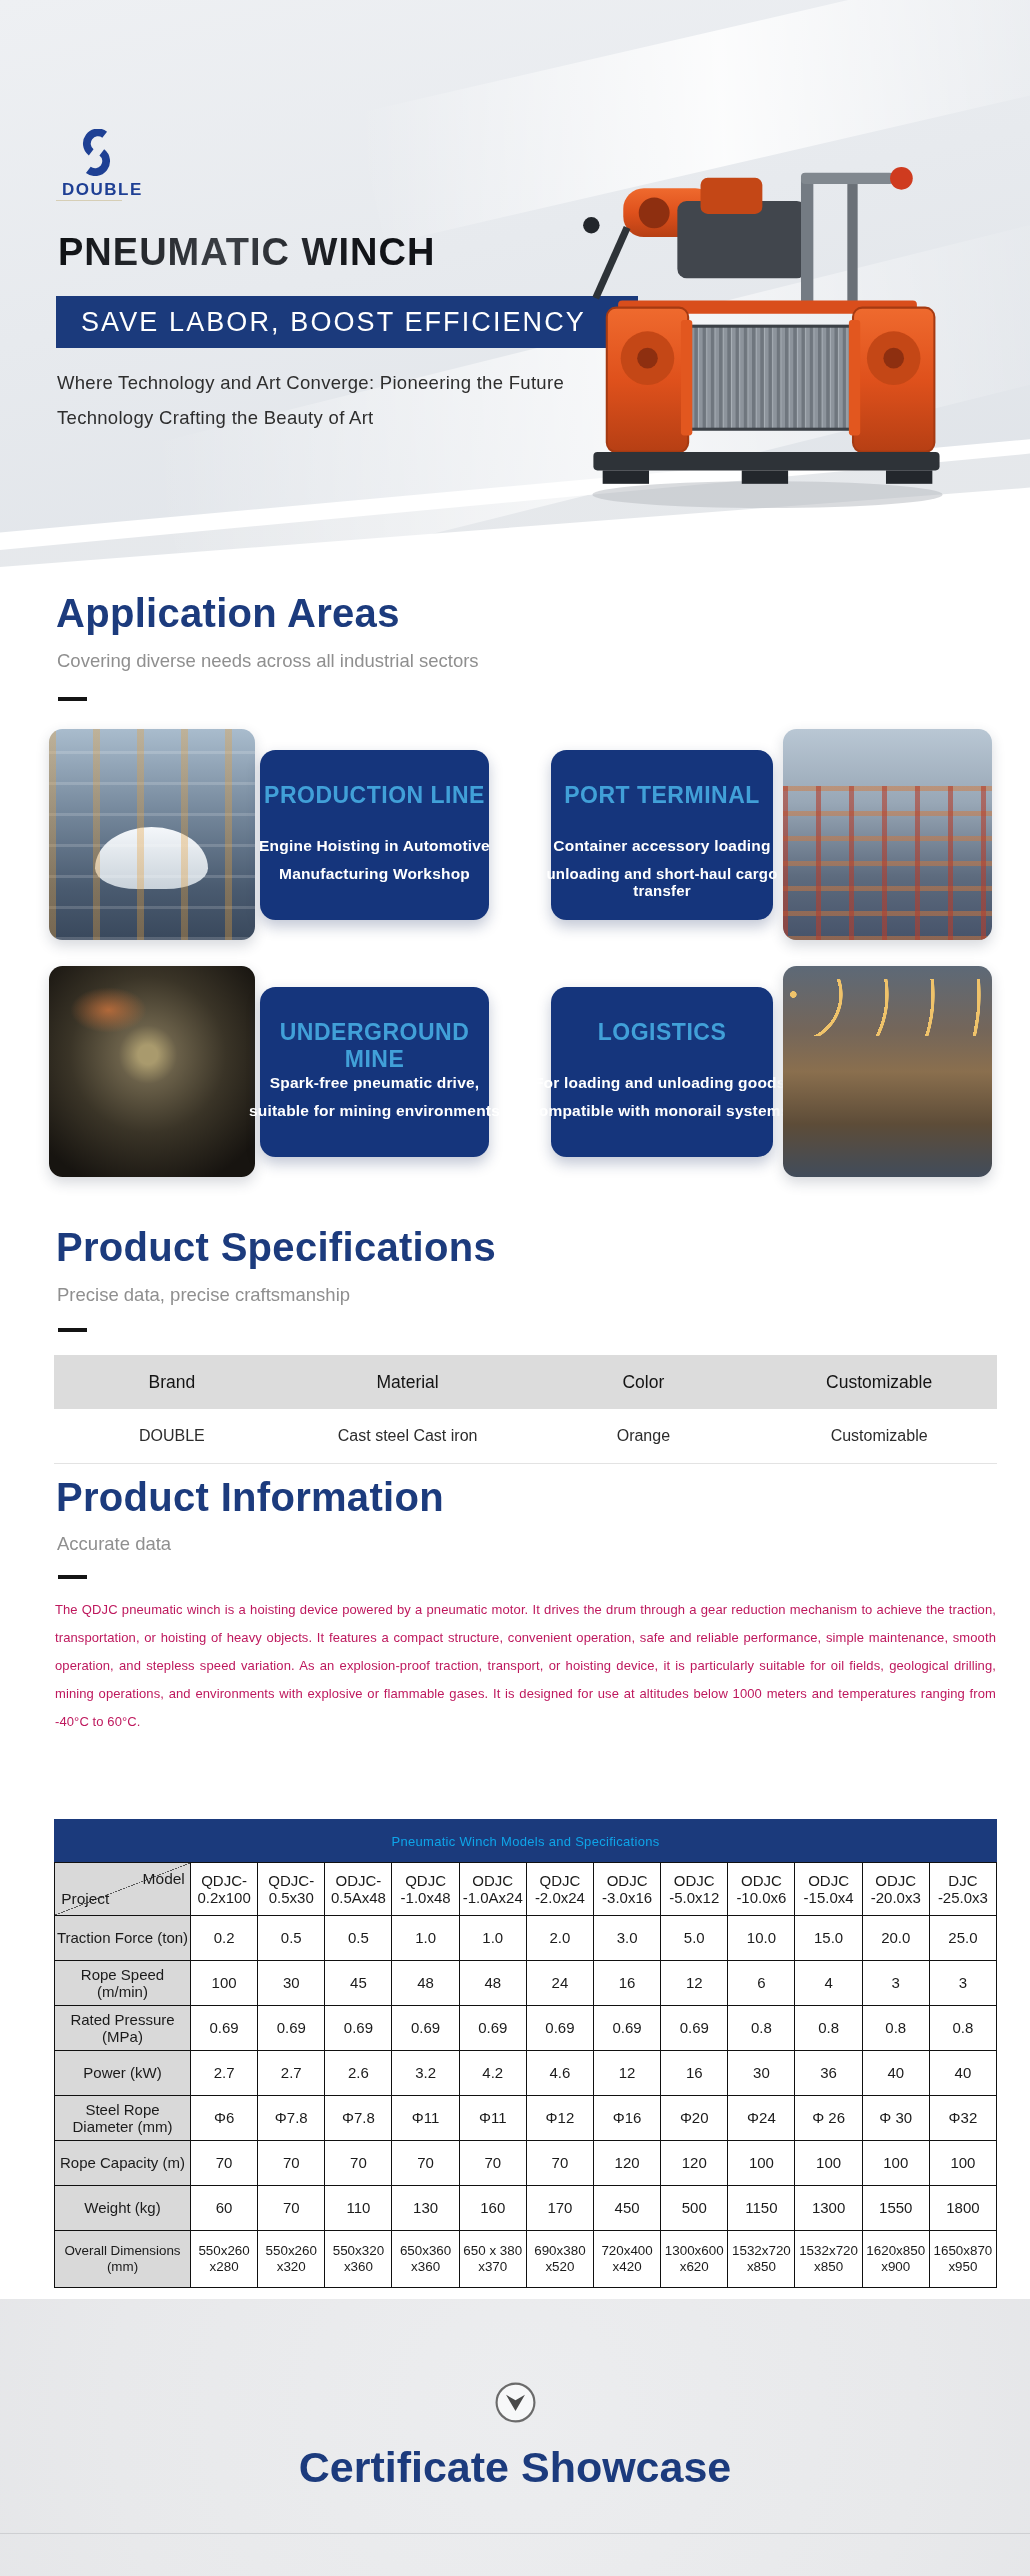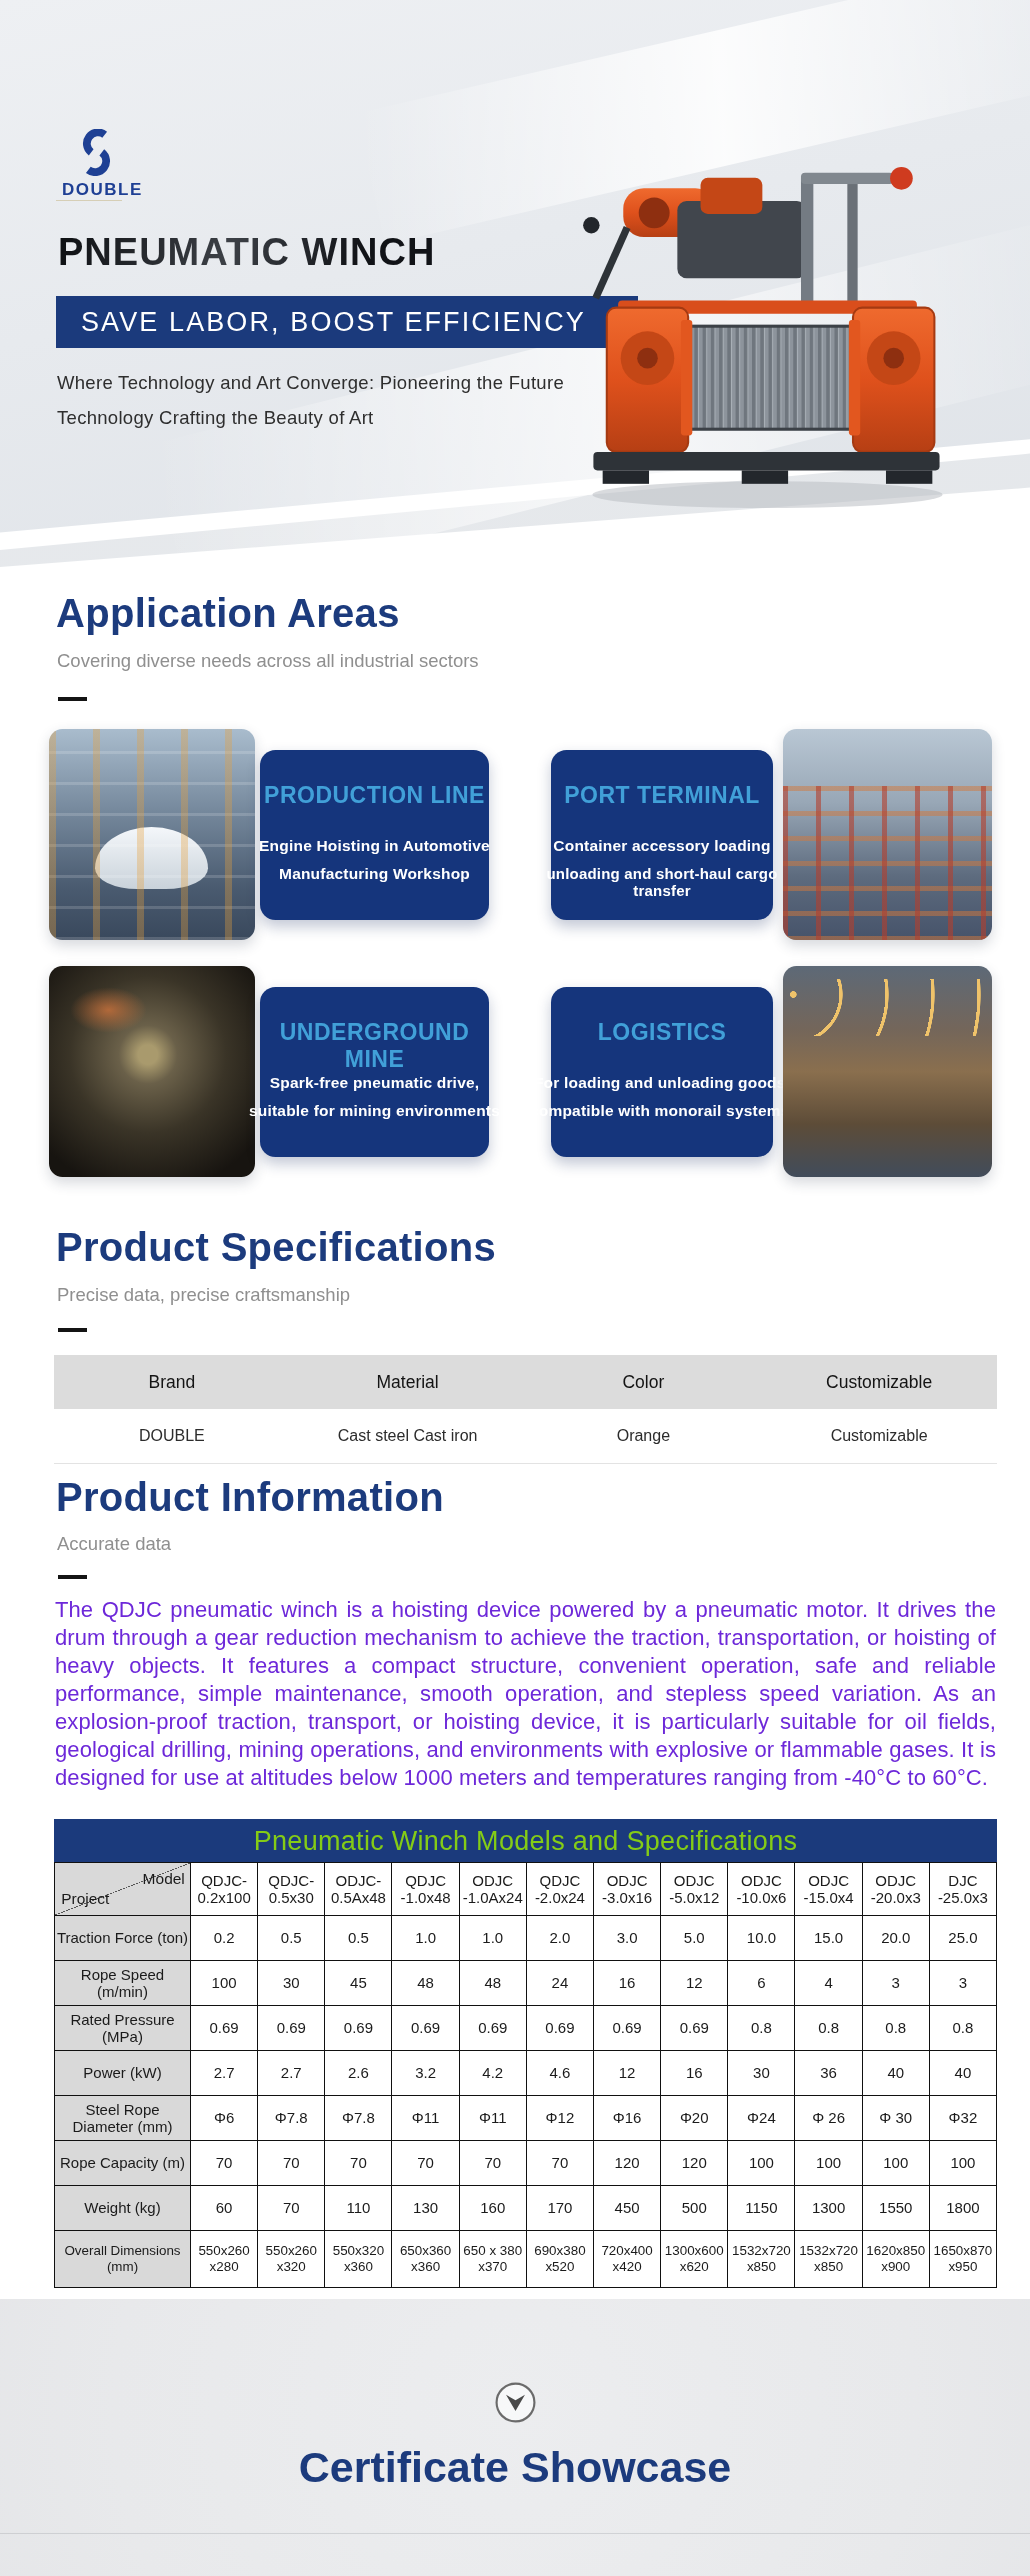--- a/index.html
+++ b/index.html
@@ -68,26 +68,26 @@
     background:repeating-radial-gradient(circle at 10.3px 15.5px,#f0c36a 0 3.1px,transparent 3.6px 46px);}
 
   
   .pt{position:absolute;left:54px;top:1355px;width:943px;border-bottom:1px solid #e3e3e3;}
   .pt-row{display:grid;grid-template-columns:repeat(4,1fr);height:54px;align-items:center;}
   .pt-head{background:#dcdcdc;}
   .pt-head div{font-size:17.5px;color:#141414;text-align:center;}
   .pt-data div{font-size:16px;color:#2c2c2c;text-align:center;}
 
   
-  .info-p{position:absolute;left:55px;top:1596px;width:941px;color:#6d28d9;
-    font-size:22px;line-height:28px;text-align:justify;letter-spacing:0.1px;}
+  .info-p{position:absolute;left:55px;top:1596px;width:941px;color:#be185d;
+    font-size:13px;line-height:28px;text-align:justify;letter-spacing:0.1px;}
 
   
   .mt-title{position:absolute;left:54px;top:1819px;width:943px;height:44px;background:#1b3a7c;
-    display:flex;align-items:center;justify-content:center;color:#84cc16;font-size:27px;letter-spacing:0.3px;}
+    display:flex;align-items:center;justify-content:center;color:#0ea5e9;font-size:13px;letter-spacing:0.3px;}
   .mt{position:absolute;left:54px;top:1862px;width:943px;border:1px solid #111;box-sizing:border-box;}
   .mt-row{display:grid;grid-template-columns:135px repeat(12,1fr);}
   .mt-cell{border-left:1px solid #111;border-top:1px solid #111;display:flex;align-items:center;
     justify-content:center;text-align:center;font-size:15px;color:#1b1b1b;padding:2.1px 1.5px;
     box-sizing:border-box;min-height:45px;line-height:17.5px;}
   .mt-row > .mt-cell:first-child{border-left:none;}
   .mt-head .mt-cell{border-top:none;min-height:52px;}
   .mt-label{background:#d9d9d9;}
   .mt-corner{position:relative;background:
       linear-gradient(to bottom right,rgba(0,0,0,0) 49.7%,#555 49.7%,#555 50.4%,rgba(0,0,0,0) 50.4%),#d9d9d9;

